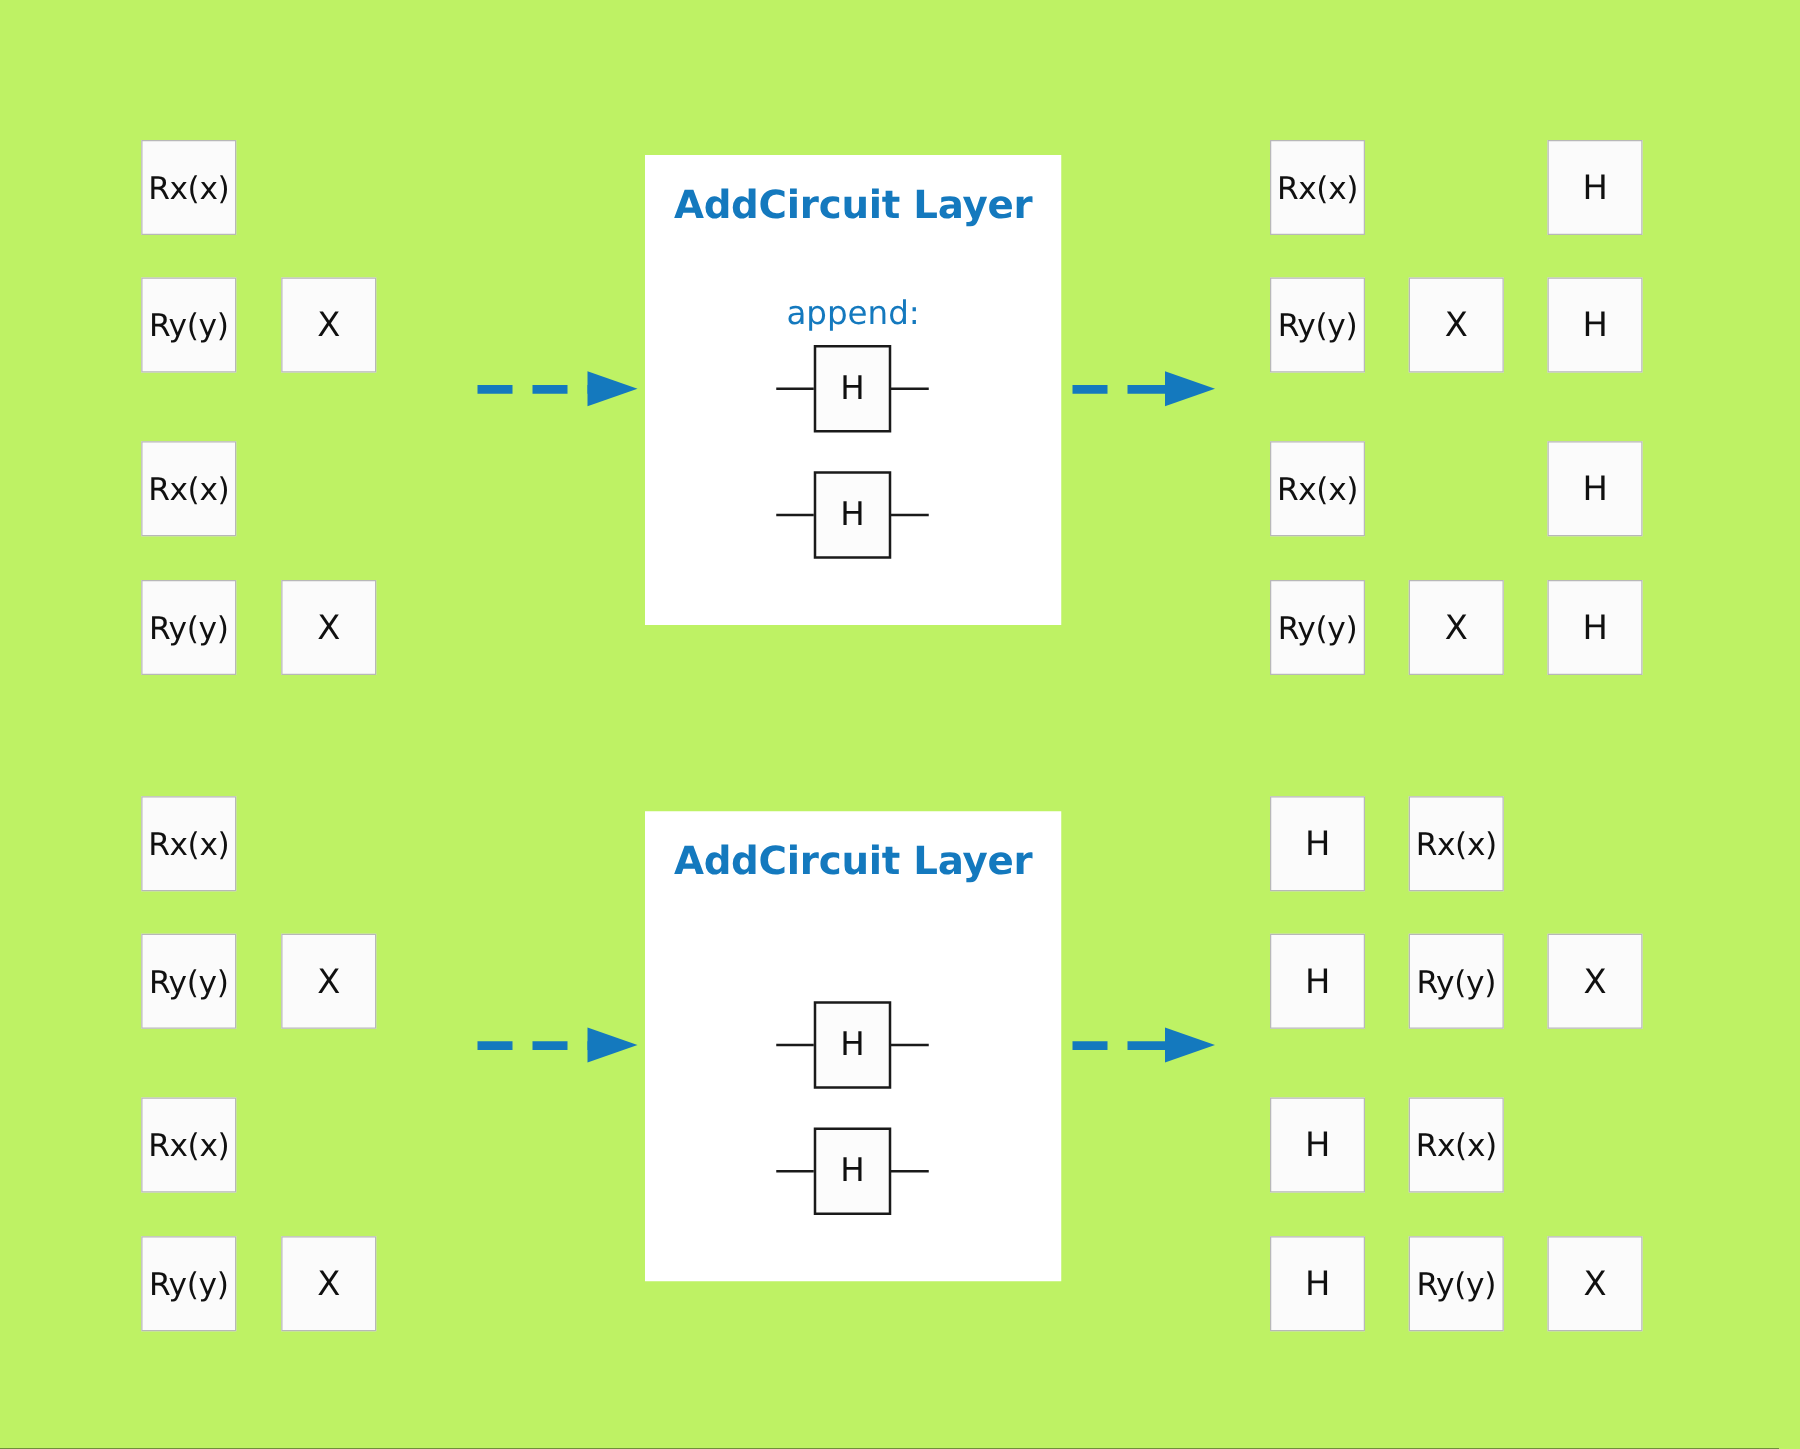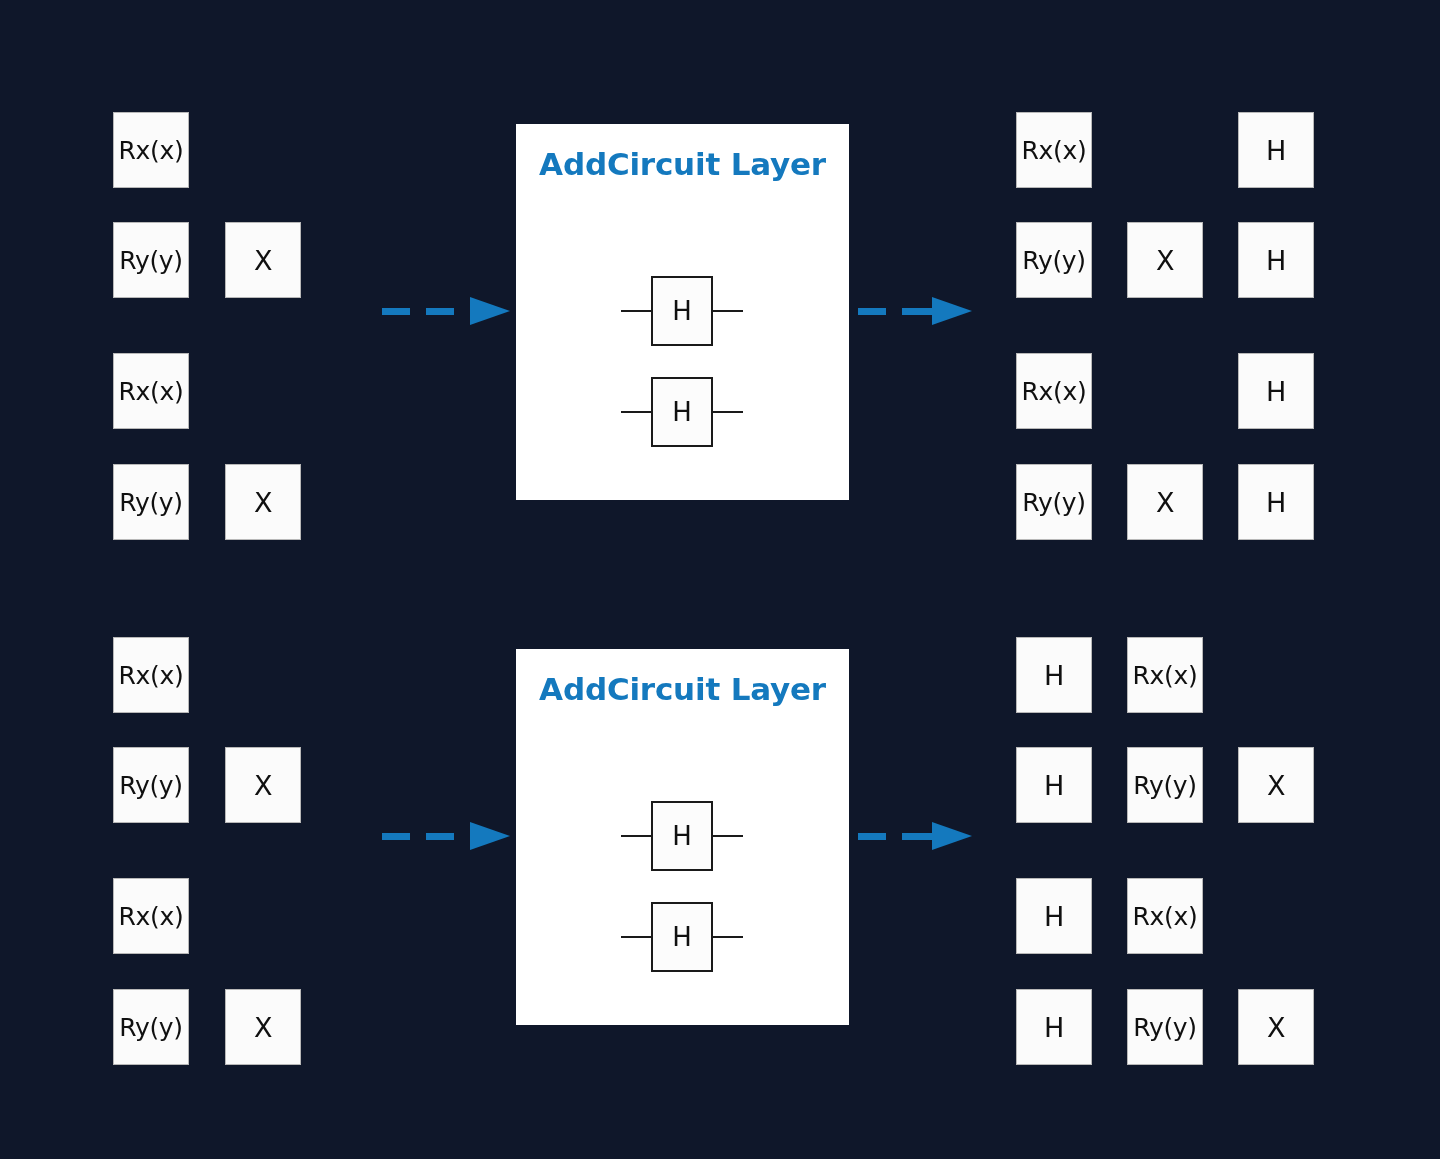--- a/index.html
+++ b/index.html
@@ -7,21 +7,21 @@
     padding: 0;
     background: #000000;
   }
   body {
     font-family: "DejaVu Sans", sans-serif;
   }
   #canvas {
     position: relative;
     width: 1440px;
     height: 1159px;
-    background: #0f172a;
+    background: #bef264;
     overflow: hidden;
   }
 
   
   .gate {
     position: absolute;
     width: 76px;
     height: 76px;
     background: #fbfbfb;
     border: 1px solid #b8b8b8;
@@ -145,20 +145,21 @@
     <div class="dashes">
       <div class="dash" style="left:0px;  width:28px;"></div>
       <div class="dash" style="left:44px; width:28px;"></div>
       <div class="dash" style="left:88px; width:22px;"></div>
     </div>
     <div class="head" style="left:88px;"></div>
   </div>
 
   <div class="panel" style="left:516px; top:124px; width:333px; height:376px;">
     <div class="panel-title" style="top:22px;">AddCircuit Layer</div>
+    <div class="panel-mode" style="top:112px;">append:</div>
 
     <div class="inner-gate-wrap" style="left:105px; top:152px;">
       <div class="inner-wire left"></div>
       <div class="inner-gate">H</div>
       <div class="inner-wire right"></div>
     </div>
 
     <div class="inner-gate-wrap" style="left:105px; top:253px;">
       <div class="inner-wire left"></div>
       <div class="inner-gate">H</div>

